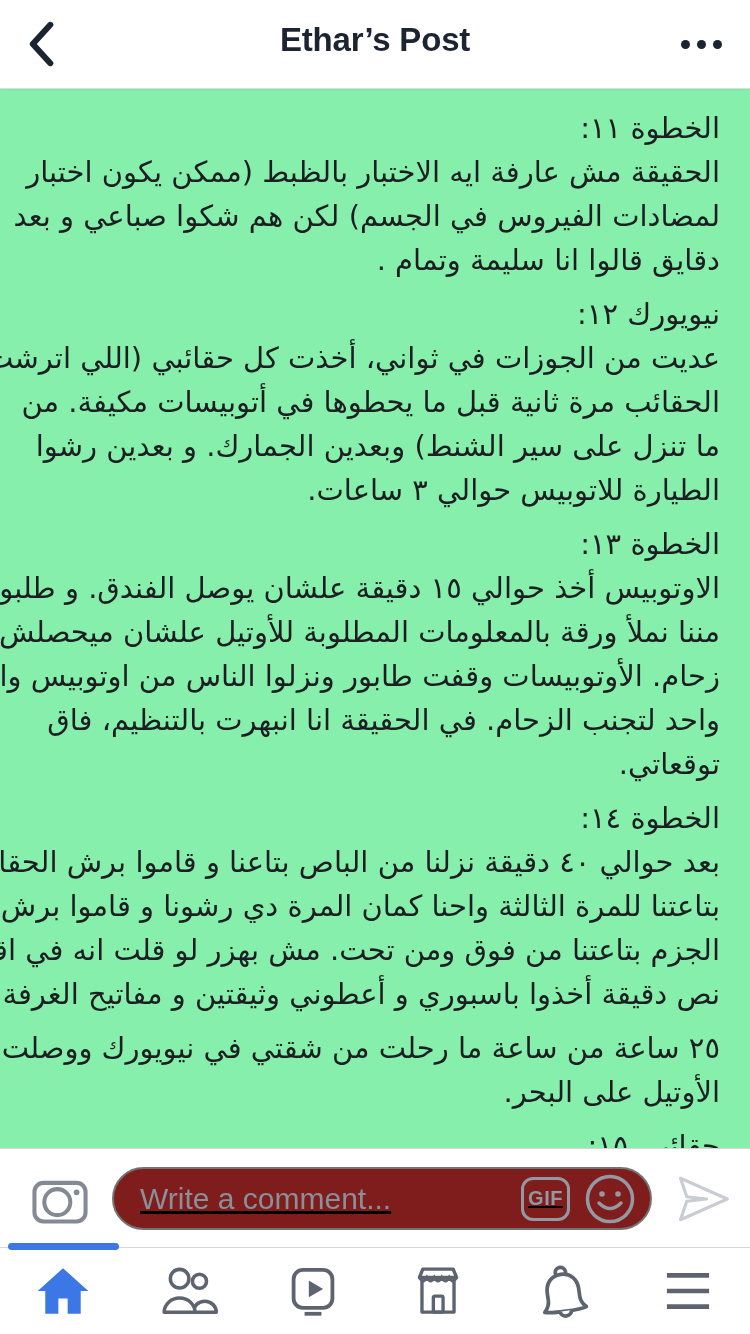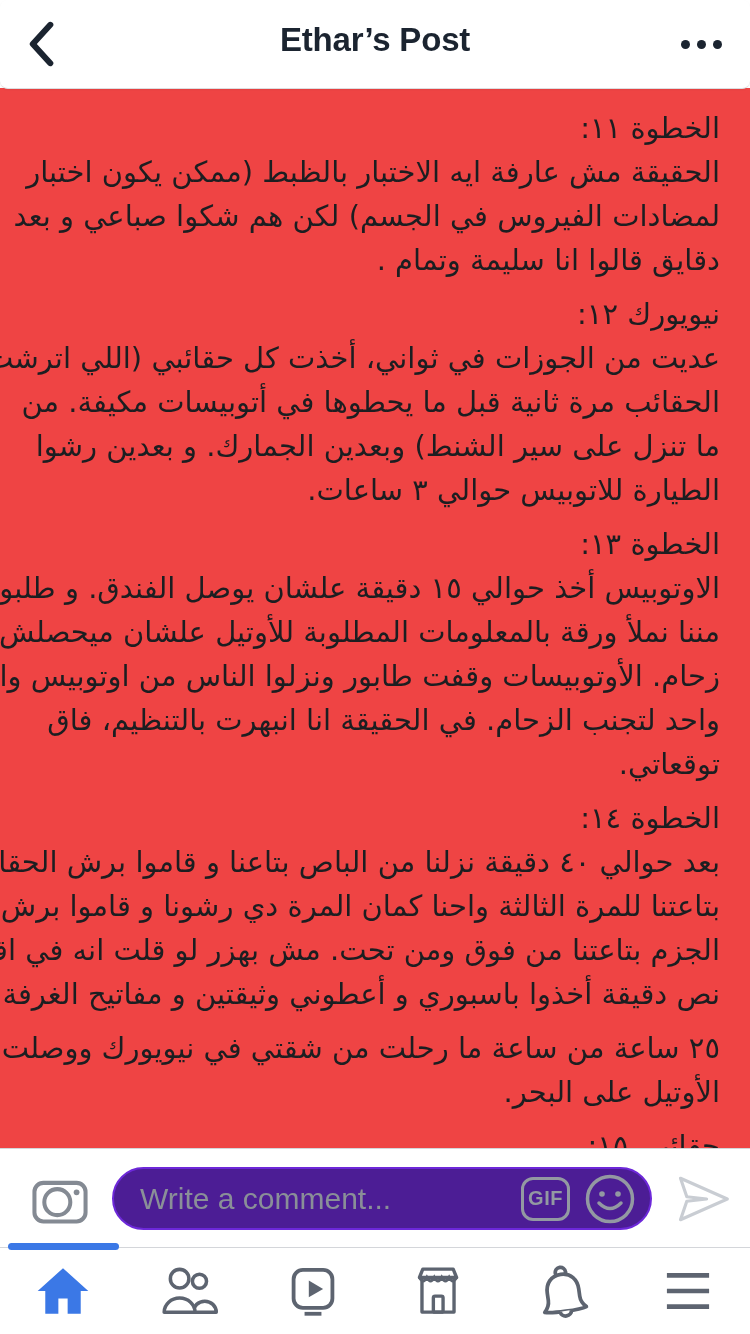--- a/index.html
+++ b/index.html
@@ -5,50 +5,50 @@
   html,body{margin:0;padding:0;background:#e9e9e9;}
   .screen{
     position:relative;width:750px;height:1334px;margin:0 auto;
     background:#ffffff;overflow:hidden;
     font-family:"Liberation Sans",sans-serif;
   }
   
   .header{
     position:absolute;top:0;left:0;width:750px;height:88px;background:#ffffff;
     border-bottom:1px solid #dcdde0;box-shadow:0 1px 2px rgba(0,0,0,0.05);
-    display:flex;align-items:center;z-index:5;border-radius:8px;
+    display:flex;align-items:center;z-index:5;
   }
   .back-btn{position:absolute;left:26px;top:16px;width:48px;height:56px;display:flex;align-items:center;justify-content:flex-start;cursor:pointer;}
   .title{
     position:absolute;left:0;right:0;text-align:center;
     font-size:33px;font-weight:700;color:#1b2430;letter-spacing:-0.2px;line-height:88px;height:88px;top:-4px;
   }
   .more-btn{position:absolute;right:28px;top:24px;height:40px;display:flex;align-items:center;gap:7px;cursor:pointer;}
   .dot{width:9px;height:9px;border-radius:50%;background:#1b2430;}
   
   .content{
     position:absolute;top:88px;left:0;width:750px;height:1060px;overflow:hidden;
-    background:#ef4444;direction:rtl;text-align:right;
+    background:#86efac;direction:rtl;text-align:right;
     padding:18px 30px 0 30px;box-sizing:border-box;
     font-family:"DejaVu Sans","Liberation Sans",sans-serif;
     font-size:29px;line-height:44px;color:#1c1e21;
   }
   .para{margin:0 0 10px 0;}
   .pline{white-space:nowrap;}
   
   .comment-bar{
     position:absolute;top:1148px;left:0;width:750px;height:100px;background:#ffffff;
     border-top:1px solid #d4d6da;display:flex;align-items:center;
     padding:0 18px 0 30px;box-sizing:border-box;z-index:6;
   }
   .cam-btn{flex:0 0 auto;width:60px;height:54px;display:flex;align-items:center;justify-content:center;background:none;border:none;padding:0;cursor:pointer;}
   .pill{
     flex:1 1 auto;height:63px;margin:0 22px 0 22px;
-    background:#4c1d95;border:2px solid #6d28d9;border-radius:33px;
-    display:flex;align-items:center;box-sizing:border-box;padding:0 14px 0 26px;cursor:text;
+    background:#7f1d1d;border:2px solid #737373;border-radius:33px;
+    display:flex;align-items:center;box-sizing:border-box;padding:0 14px 0 26px;cursor:text;text-decoration:underline;
   }
   .placeholder{flex:1 1 auto;font-size:30px;color:#8a8f98;}
   .pill-icons{flex:0 0 auto;display:flex;align-items:center;gap:14px;}
   .gif-badge{
     width:49px;height:44px;border:3px solid #9399a2;border-radius:12px;
     display:flex;align-items:center;justify-content:center;
     font-size:20px;font-weight:700;color:#9399a2;letter-spacing:0.5px;cursor:pointer;
     box-sizing:border-box;background:none;
   }
   .emoji-btn,.send-btn{background:none;border:none;padding:0;display:flex;align-items:center;justify-content:center;cursor:pointer;}

